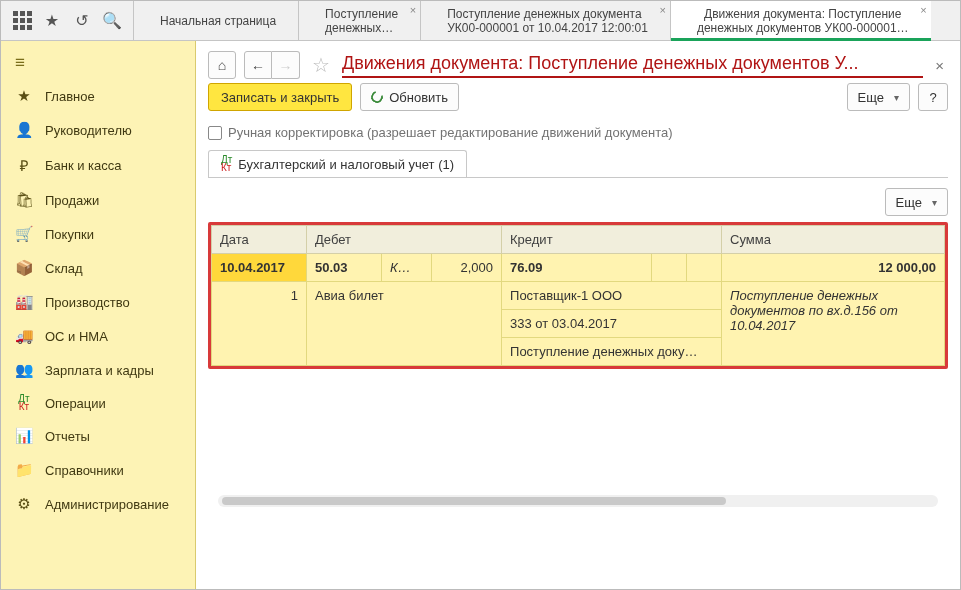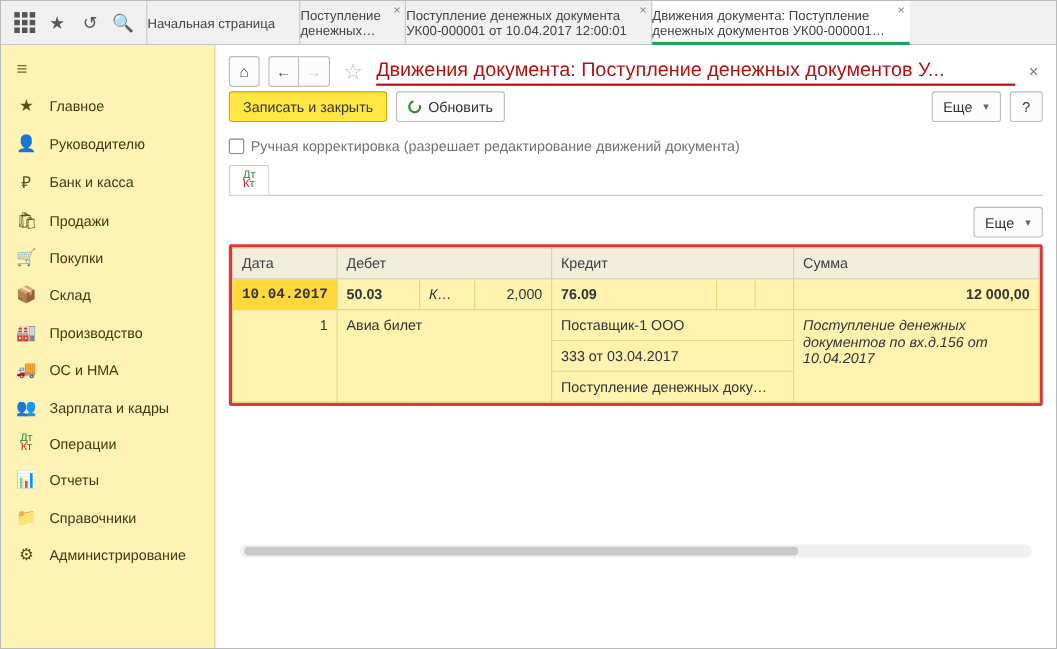--- a/index.html
+++ b/index.html
@@ -3,23 +3,23 @@
 <meta charset="utf-8">
 <style>
   * { box-sizing: border-box; margin: 0; padding: 0; font-family: Arial, sans-serif; }
   body { background: #fff; width: 961px; height: 590px; overflow: hidden; font-size: 13px; color: #333; border:1px solid #bbb;}
 
   
   .topbar { display: flex; align-items: stretch; height: 40px; border-bottom: 1px solid #c5c5c5; background:#f0f0f0;}
   .topbar-left { display:flex; align-items:center; padding: 0 6px; }
   .ticon { width: 30px; height: 30px; display:flex; align-items:center; justify-content:center; color:#555; font-size:16px;}
   .ttabs { display:flex; flex:1; }
-  .ttab { position:relative; border-left:1px solid #c5c5c5; padding:4px 22px 4px 0; display:flex; flex-direction:column; justify-content:center; font-size:12px; color:#444; background:#f0f0f0; max-width: 280px;}
+  .ttab { position:relative; border-left:1px solid #c5c5c5; padding:4px 22px 4px 26px; display:flex; flex-direction:column; justify-content:center; font-size:12px; color:#444; background:#f0f0f0; max-width: 280px;}
   .ttab.single-line{justify-content:center;}
-  .ttab.active { background:#fff;}
+  .ttab.active { background:#fff;text-align:center;}
   .ttab.active::after{ content:""; position:absolute; left:0; right:0; bottom:-1px; height:3px; background:#1aa35a;}
   .ttab .tx { position:absolute; top:3px; right:4px; color:#888; font-size:11px;}
 
   
   .layout { display:flex; height: calc(590px - 40px - 2px);}
   .sidebar { width: 195px; background:#fdf3b5; border-right:1px solid #d9ca6e; padding-top:6px;}
   .navburger{ padding:6px 14px; color:#7a6d1a; font-size:17px;}
   .navitem { display:flex; align-items:center; padding:8px 14px; color:#403912; font-size:13px; gap:12px;}
   .navicon{ width:18px; text-align:center; color:#5a4f14; font-size:15px;}
 
@@ -48,21 +48,21 @@
   .tab{ display:inline-flex; align-items:center; gap:6px; border:1px solid #c8c8c8; border-bottom:none; padding:5px 12px; background:#fff; border-radius:3px 3px 0 0; font-size:13px;}
   .tab .dk{ font-size:10px; line-height:8px;}
   .dk .d{color:#2a8a2a;}
   .dk .k{color:#c22;}
 
   .panel-tools{ display:flex; justify-content:flex-end; margin-top:10px;}
   .tablewrap{ margin-top:6px; border:3px solid #d83a3a; border-radius:2px; background:#fff7c8;}
   table.grid{ width:100%; border-collapse:collapse; table-layout:fixed;}
   table.grid th{ background:#f1eedc; color:#404040; font-weight:normal; text-align:left; padding:6px 8px; border:1px solid #d4cfa8; font-size:13px;}
   table.grid td{ border:1px solid #e2d87f; padding:6px 8px; font-size:13px; color:#333; vertical-align:top; background:#fff3b0;}
-  .hlcell{ background:#ffd83b !important;font-family:Liberation Mono, monospace;}
+  .hlcell{ background:#ffd83b !important;}
   .ra{ text-align:right;}
   .it{ font-style:italic; color:#555;}
   .bold{ font-weight:bold;}
 
   .scrolltrack{ margin:6px 10px 0; height:12px; background:#f0f0f0; border-radius:6px; position:relative;}
   .scrollthumb{ position:absolute; left:4px; top:2px; height:8px; width:70%; background:#c9c9c9; border-radius:4px;}
 
   .refresh-ico{display:inline-block; width:12px;height:12px;border:2px solid #3a8a3a;border-radius:50%;border-top-color:transparent; transform:rotate(30deg);}
   .apps-grid{display:grid;grid-template-columns:repeat(3,5px);grid-template-rows:repeat(3,5px);gap:2px;}
   .apps-grid span{background:#555;width:5px;height:5px;}
@@ -196,20 +196,21 @@
     </div>
 
     <div class="checkrow">
       <div class="cbox"></div>
       <span>Ручная корректировка (разрешает редактирование движений документа)</span>
     </div>
 
     <div class="tabs">
       <div class="tab">
         <span class="dk"><span class="d">Дт</span><br><span class="k">Кт</span></span>
+        <span>Бухгалтерский и налоговый учет (1)</span>
       </div>
     </div>
 
     <div class="panel-tools">
       <button class="btn">
           <span>Еще</span>
           <span class="drop">▾</span>
         </button>
     </div>
 

